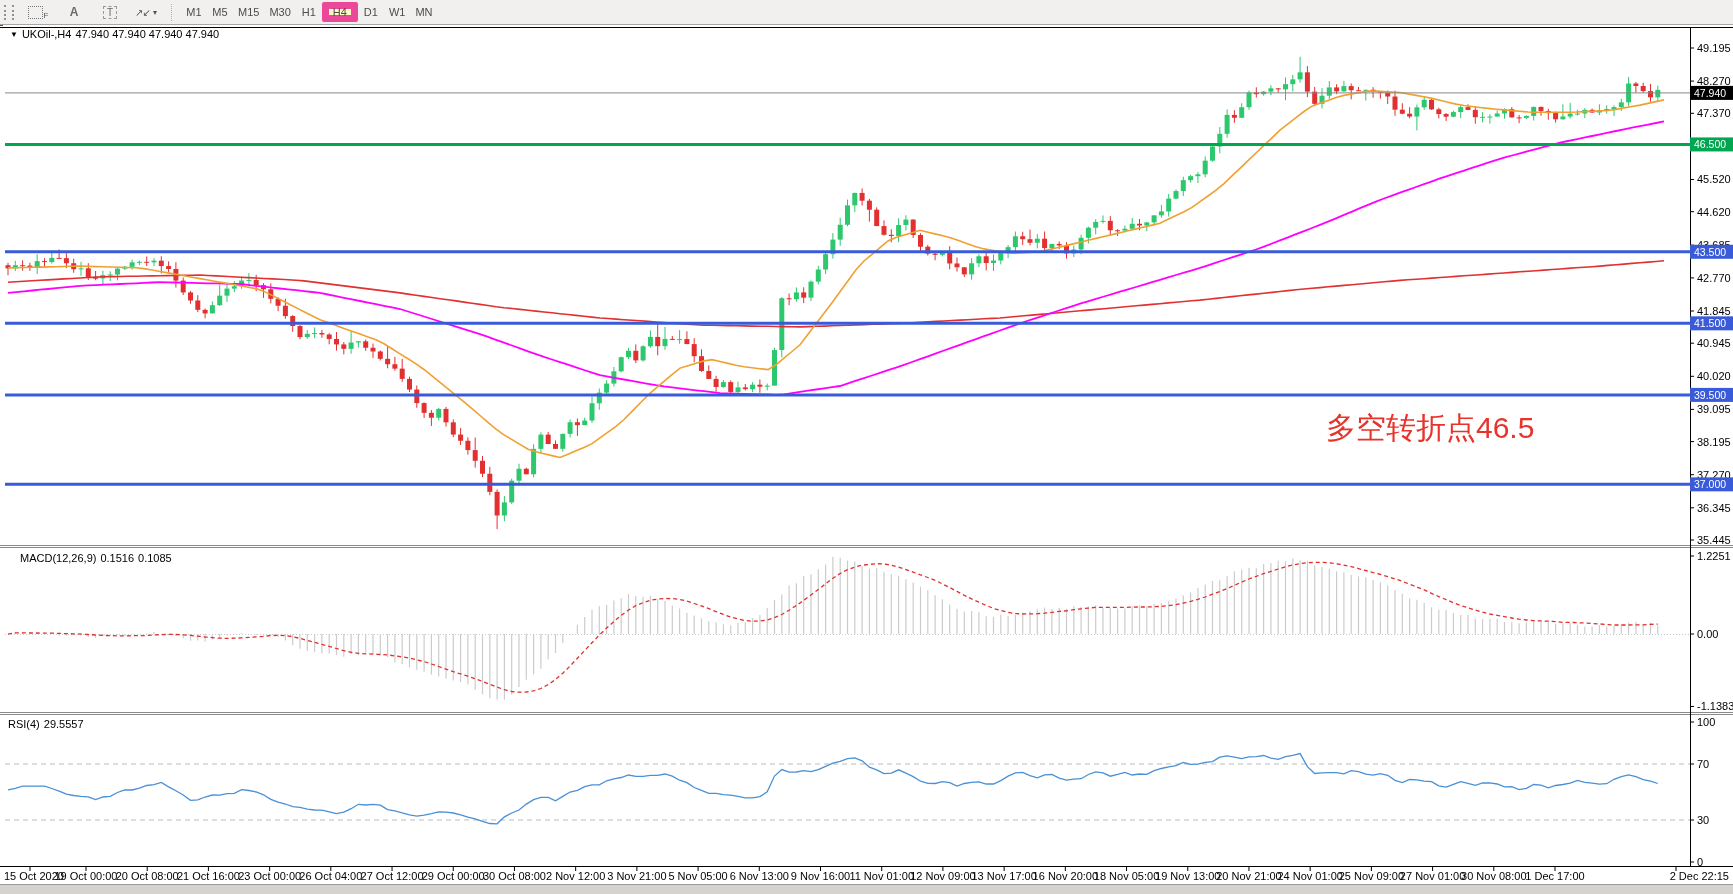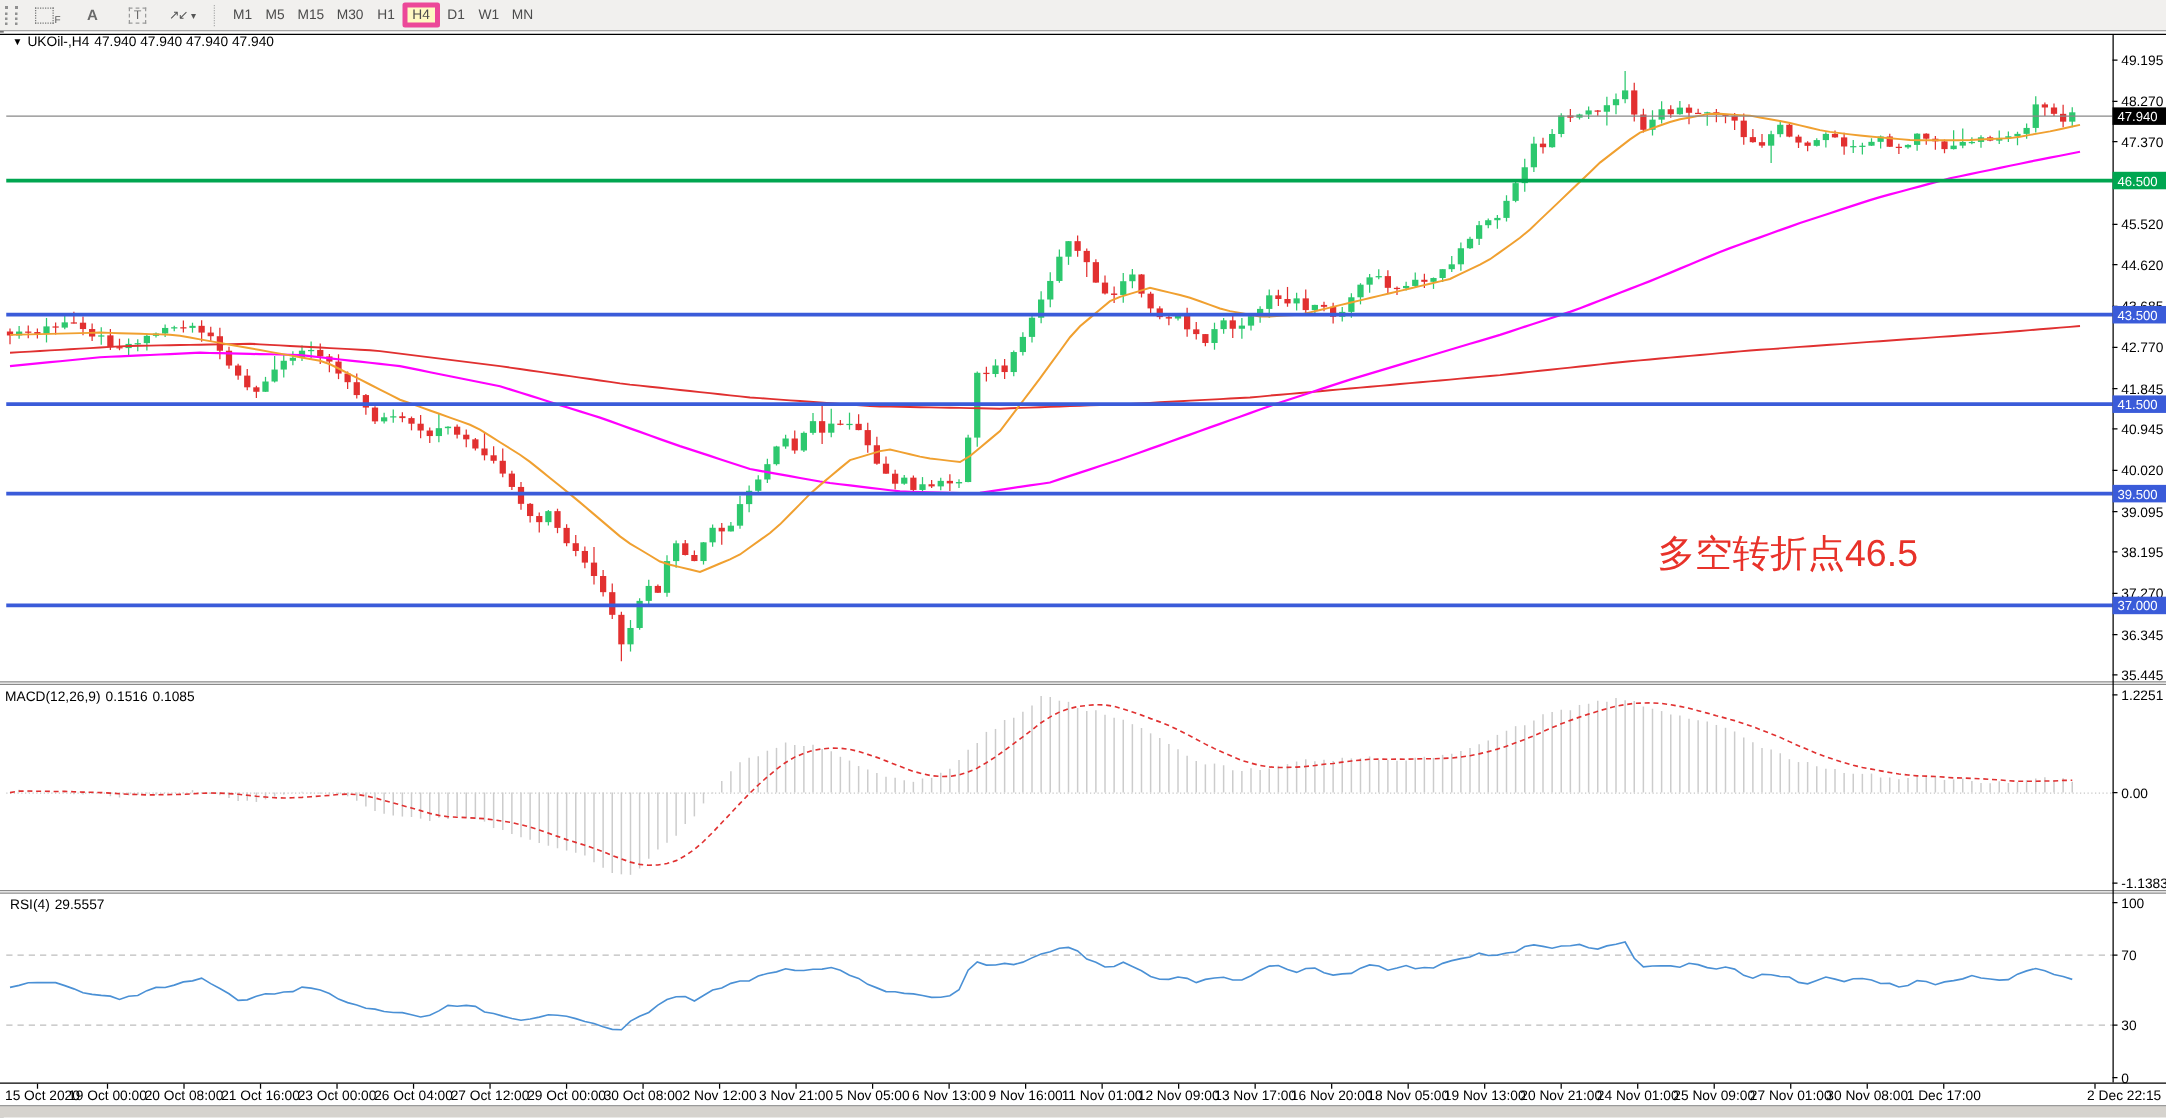--- a/index.html
+++ b/index.html
@@ -3,38 +3,38 @@
 <meta charset="utf-8">
 <style>
   html,body{margin:0;padding:0;width:1733px;height:894px;background:#fff;overflow:hidden;
     font-family:"Liberation Sans",sans-serif;position:relative}
   .toolbar{position:absolute;top:0;left:0;width:1733px;height:25px;background:#f1f0ee;
     border-bottom:1px solid #a7a7a7;display:flex;align-items:center;padding-left:3px;box-sizing:border-box}
   .drag{width:6px;height:15px;border-left:2px dotted #909090;border-right:2px dotted #909090;margin:0 6px 0 1px}
   .tbtn{height:20px;min-width:26px;border:1px solid transparent;background:transparent;color:#4c4c4c;
     font-family:"Liberation Sans",sans-serif;font-size:11px;display:flex;align-items:center;justify-content:center;
     padding:0 4px;cursor:default}
-  .tbtn.active{border:4px solid #ec4899;background:#fef9c3;border-radius:2px}
+  .tbtn.active{border:7px solid #ec4899;background:#fef9c3;border-radius:2px}
   .sep{width:2px;height:17px;border-left:1px dotted #b0b0b0;margin:0 7px}
   .gridbox{width:13px;height:11px;border:1px dotted #787878;display:inline-block}
   .gridf{font-size:8px;color:#555;margin:6px 0 0 1px}
   .icon-a{font-size:12px;color:#6a6a6a;font-weight:bold}
   .icon-t{font-size:10px;color:#6a6a6a;border:1px dashed #9a9a9a;padding:0 3px}
   .icon-arrows{font-size:10px;color:#555;letter-spacing:-1px}
   .caret{font-size:8px;color:#555;margin-left:3px}
   .leftedge{position:absolute;top:25px;left:0;width:3px;height:869px;background:#4d4d4d}
   .chartwrap{position:absolute;top:26px;left:0;width:1733px;height:858px;background:#fff}
   svg{position:absolute;top:0;left:0}
   .overlay{position:absolute;font-size:11px;color:#000;white-space:nowrap;z-index:5}
   .hdr{top:2px;left:10px}
   .hdr .tri{font-size:8px;margin-right:4px;vertical-align:1px}
-  .macdlbl{top:526px;left:4px}
+  .macdlbl{top:526px;left:20px}
   .rsilbl{top:692px;left:8px}
   .overlay span{margin-right:4px}
-  .annot{position:absolute;left:1326px;top:402px;font-size:30px;line-height:32px;
+  .annot{position:absolute;left:1326px;top:386px;font-size:30px;line-height:32px;
     font-family:"Liberation Sans",sans-serif;z-index:6}
   .bottombar{position:absolute;top:884px;left:0;width:1733px;height:10px;background:#d6d3ce;border-top:1px solid #9a9a9a}
 </style>
 </head>
 <body>
 
 <div class="toolbar">
   <div class="drag"></div>
   <div class="tbtn">
     <span class="gridbox"></span>

